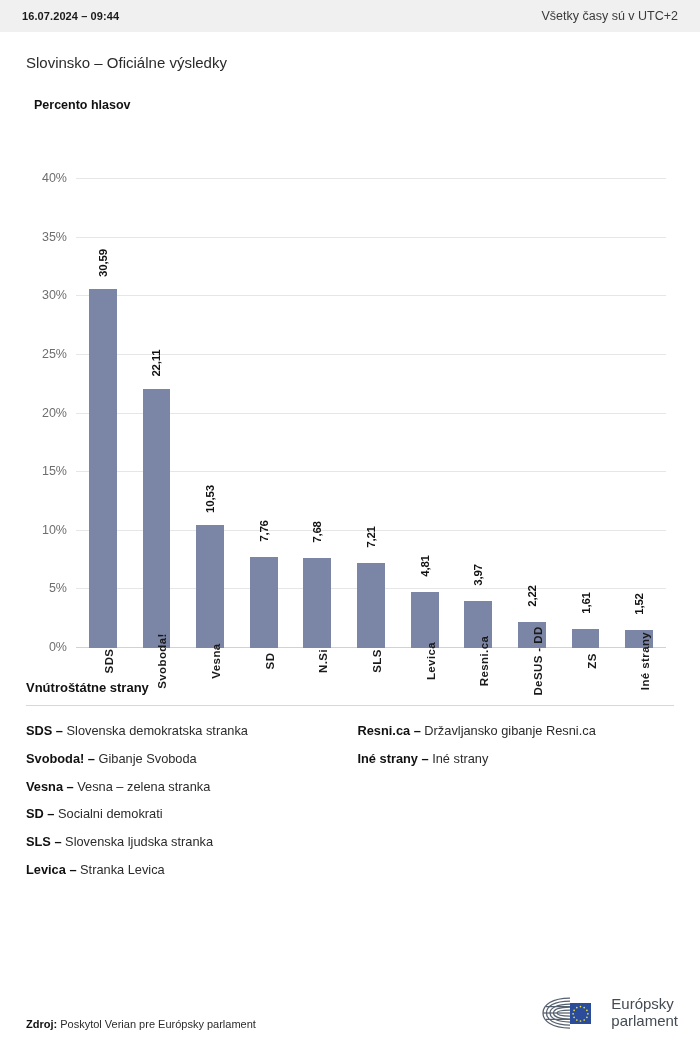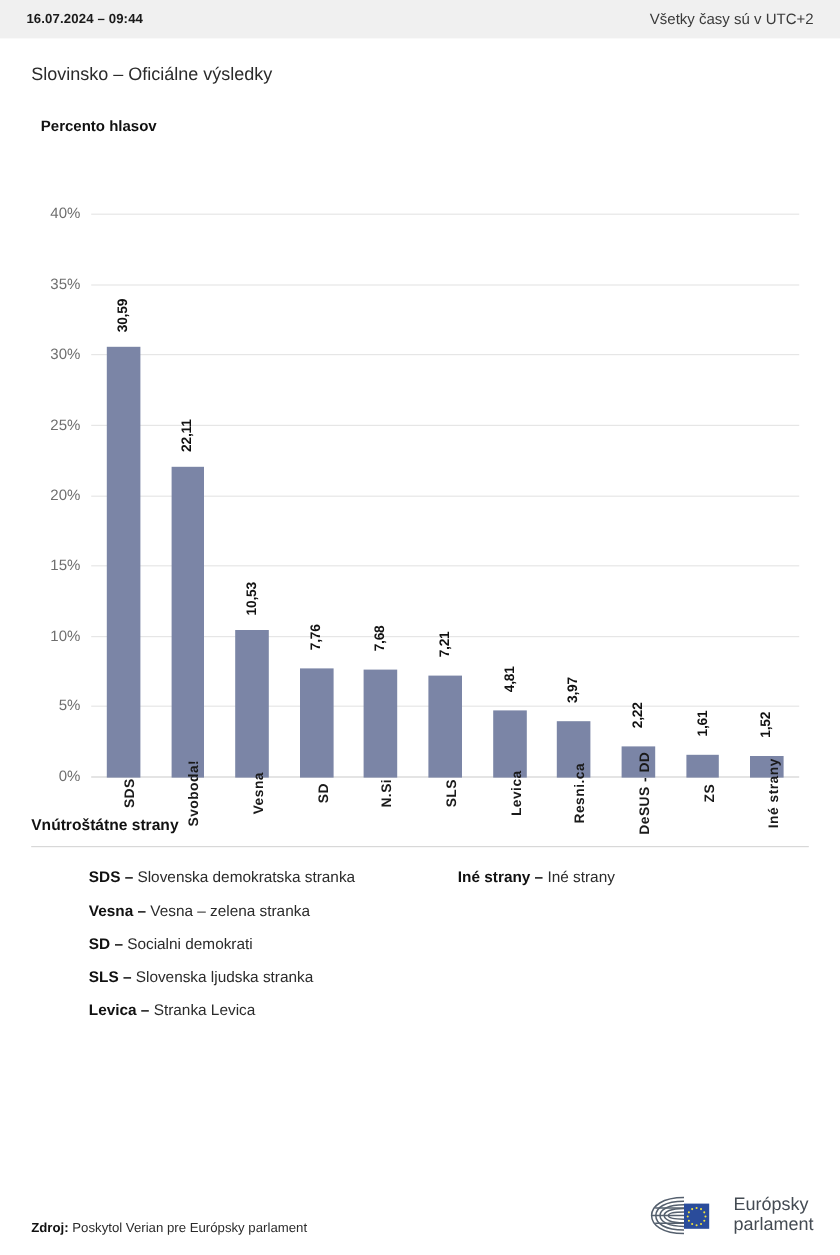--- a/index.html
+++ b/index.html
@@ -152,21 +152,20 @@
     margin-bottom: 10px;
   }
   .legend-rule {
     height: 1px;
     background: #d8d8d8;
     margin-bottom: 15px;
   }
   .legend-cols {
     display: flex;
     gap: 15px;
-    margin-left: 48px;
   }
   .legend-col {
     width: 50%;
     box-sizing: border-box;
     padding-right: 14px;
   }
   .legend-item {
     font-size: 12.8px;
     color: #2b2b2b;
     line-height: 1.55;
@@ -314,26 +313,28 @@
       </div>
   </div>
 </div>
 
 <div class="legend">
   <div class="legend-title">Vnútroštátne strany</div>
   <div class="legend-rule"></div>
   <div class="legend-cols">
     <div class="legend-col" id="legend-left">
         <div class="legend-item"><b>SDS –</b><span> Slovenska demokratska stranka</span></div>
+        <div class="legend-item"><b>Svoboda! –</b><span> Gibanje Svoboda</span></div>
         <div class="legend-item"><b>Vesna –</b><span> Vesna – zelena stranka</span></div>
         <div class="legend-item"><b>SD –</b><span> Socialni demokrati</span></div>
         <div class="legend-item"><b>SLS –</b><span> Slovenska ljudska stranka</span></div>
         <div class="legend-item"><b>Levica –</b><span> Stranka Levica</span></div>
       </div>
     <div class="legend-col" id="legend-right">
+        <div class="legend-item"><b>Resni.ca –</b><span> Državljansko gibanje Resni.ca</span></div>
         <div class="legend-item"><b>Iné strany –</b><span> Iné strany</span></div>
       </div>
   </div>
 </div>
 
 <div class="footer">
   <div class="source">
     <b>Zdroj:</b>
     <span>Poskytol Verian pre Európsky parlament</span>
   </div>

